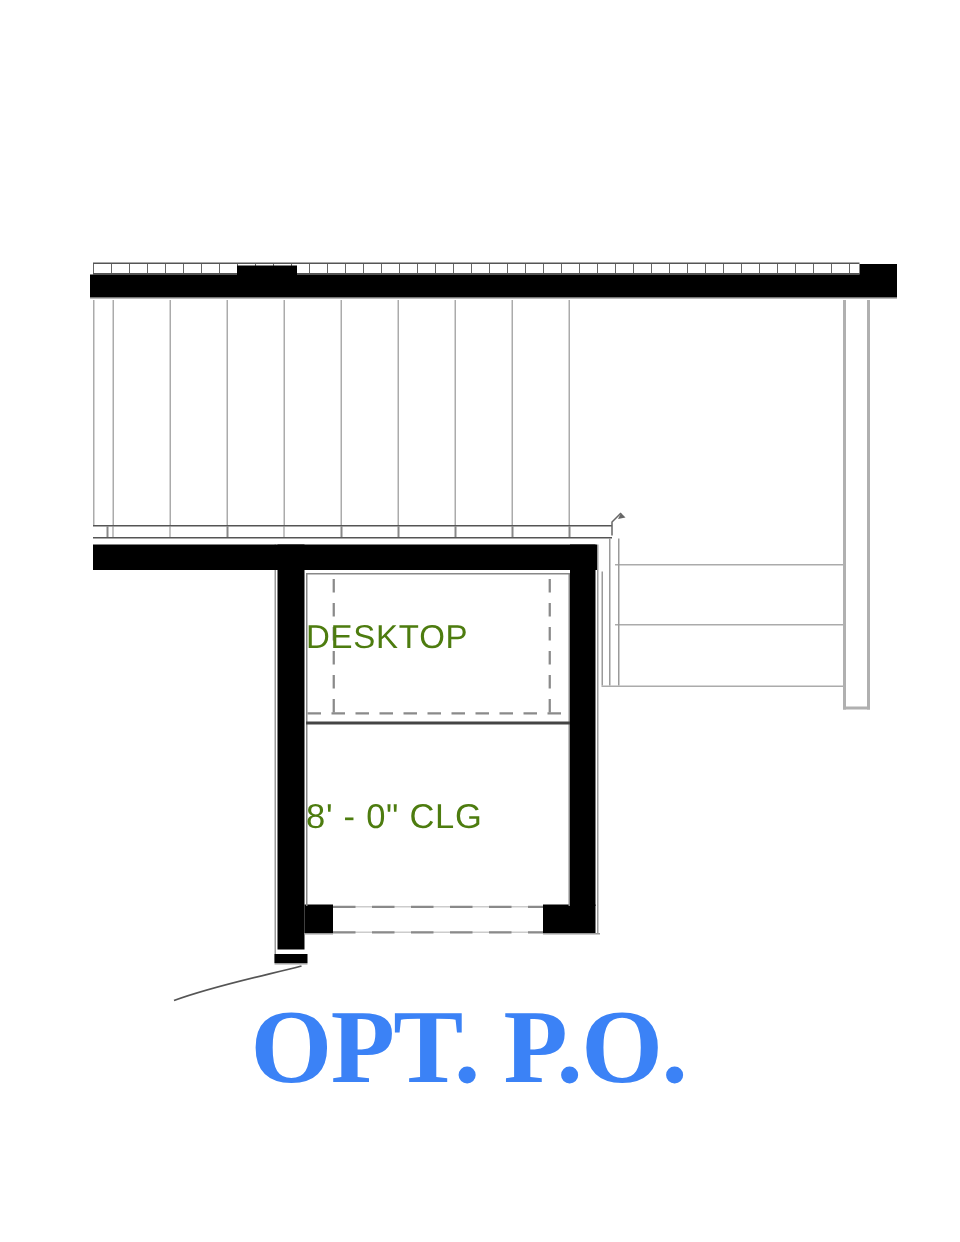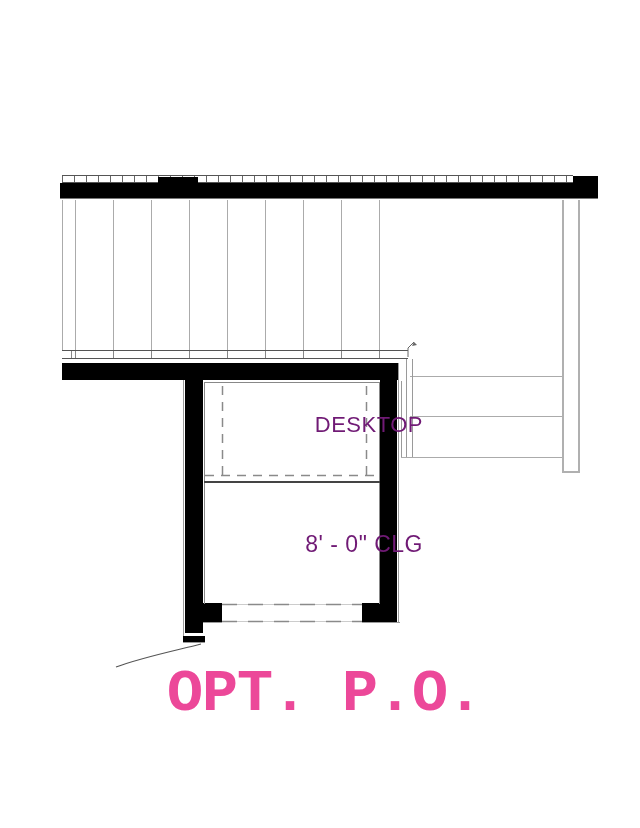--- a/index.html
+++ b/index.html
@@ -17,28 +17,28 @@
     position:absolute;background:#ffffff;
     border-top:1px solid #555555;border-bottom:1px solid #555555;
   }
   .tick-band.top{
     background-image:repeating-linear-gradient(90deg,#666666 0 1px,transparent 1px 12px);
   }
   .tick-band.low{
     background-image:repeating-linear-gradient(90deg,#888888 0 1px,transparent 1px 38px);
     background-position:13px 0;
   }
-  .label{position:absolute;color:#701a75;text-align:right;line-height:1;padding-left:43px;}
+  .label{position:absolute;color:#4d7c0f;text-align:left;line-height:1;}
   .label.desktop{font-size:22px;letter-spacing:0.5px;}
   .label.room{font-size:46px;letter-spacing:1px;}
   .label.clg{font-size:23px;letter-spacing:0.5px;}
   .caption{
-    position:absolute;color:#ec4899;
-    font-family:Liberation Mono, monospace;font-weight:bold;
-    font-size:60px;letter-spacing:-1px;line-height:1;white-space:nowrap;
+    position:absolute;color:#3b82f6;
+    font-family:Liberation Serif, serif;font-weight:bold;
+    font-size:70px;letter-spacing:-1px;line-height:1;white-space:nowrap;
   }
   svg.overlay{position:absolute;left:0;top:0;width:640px;height:828px;pointer-events:none;}
 </style>
 </head>
 <body>
 
 <div id="canvas">
 
   <div class="tick-band top abs" style="left:62px;top:175px;width:511px;height:6px;"></div>
   <div class="wall abs" style="left:158px;top:177px;width:40px;height:10px;"></div>

